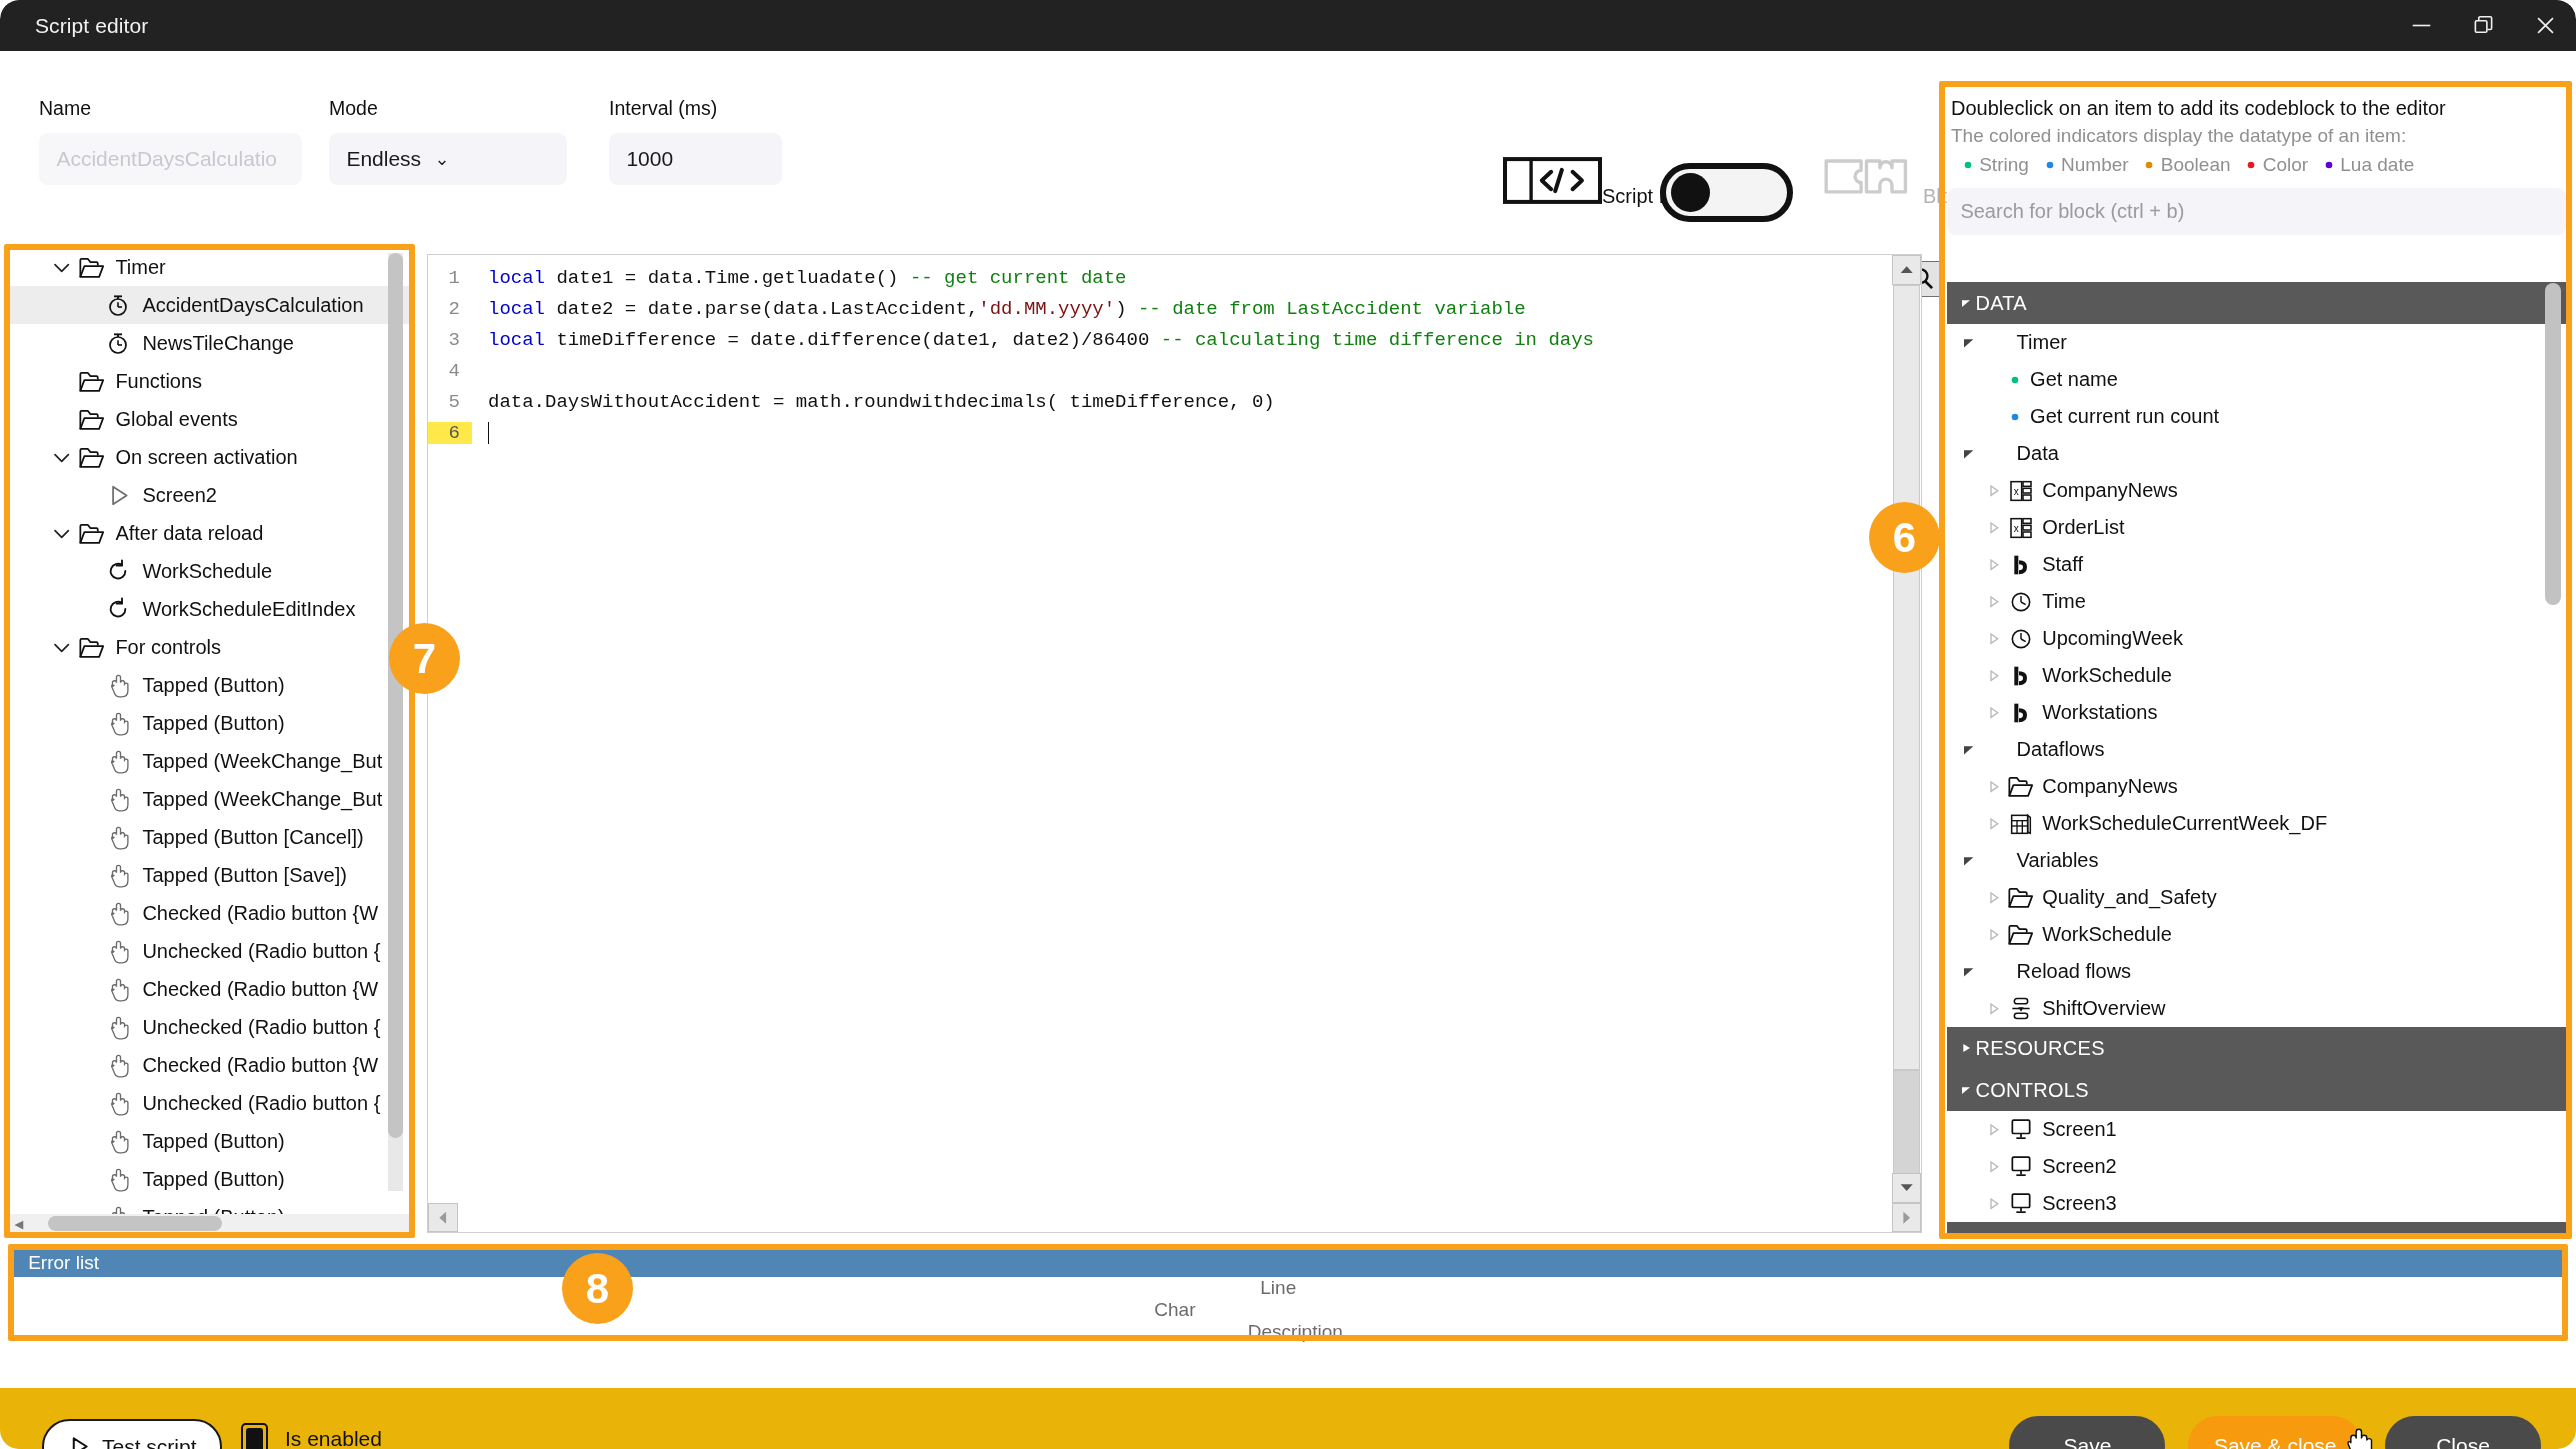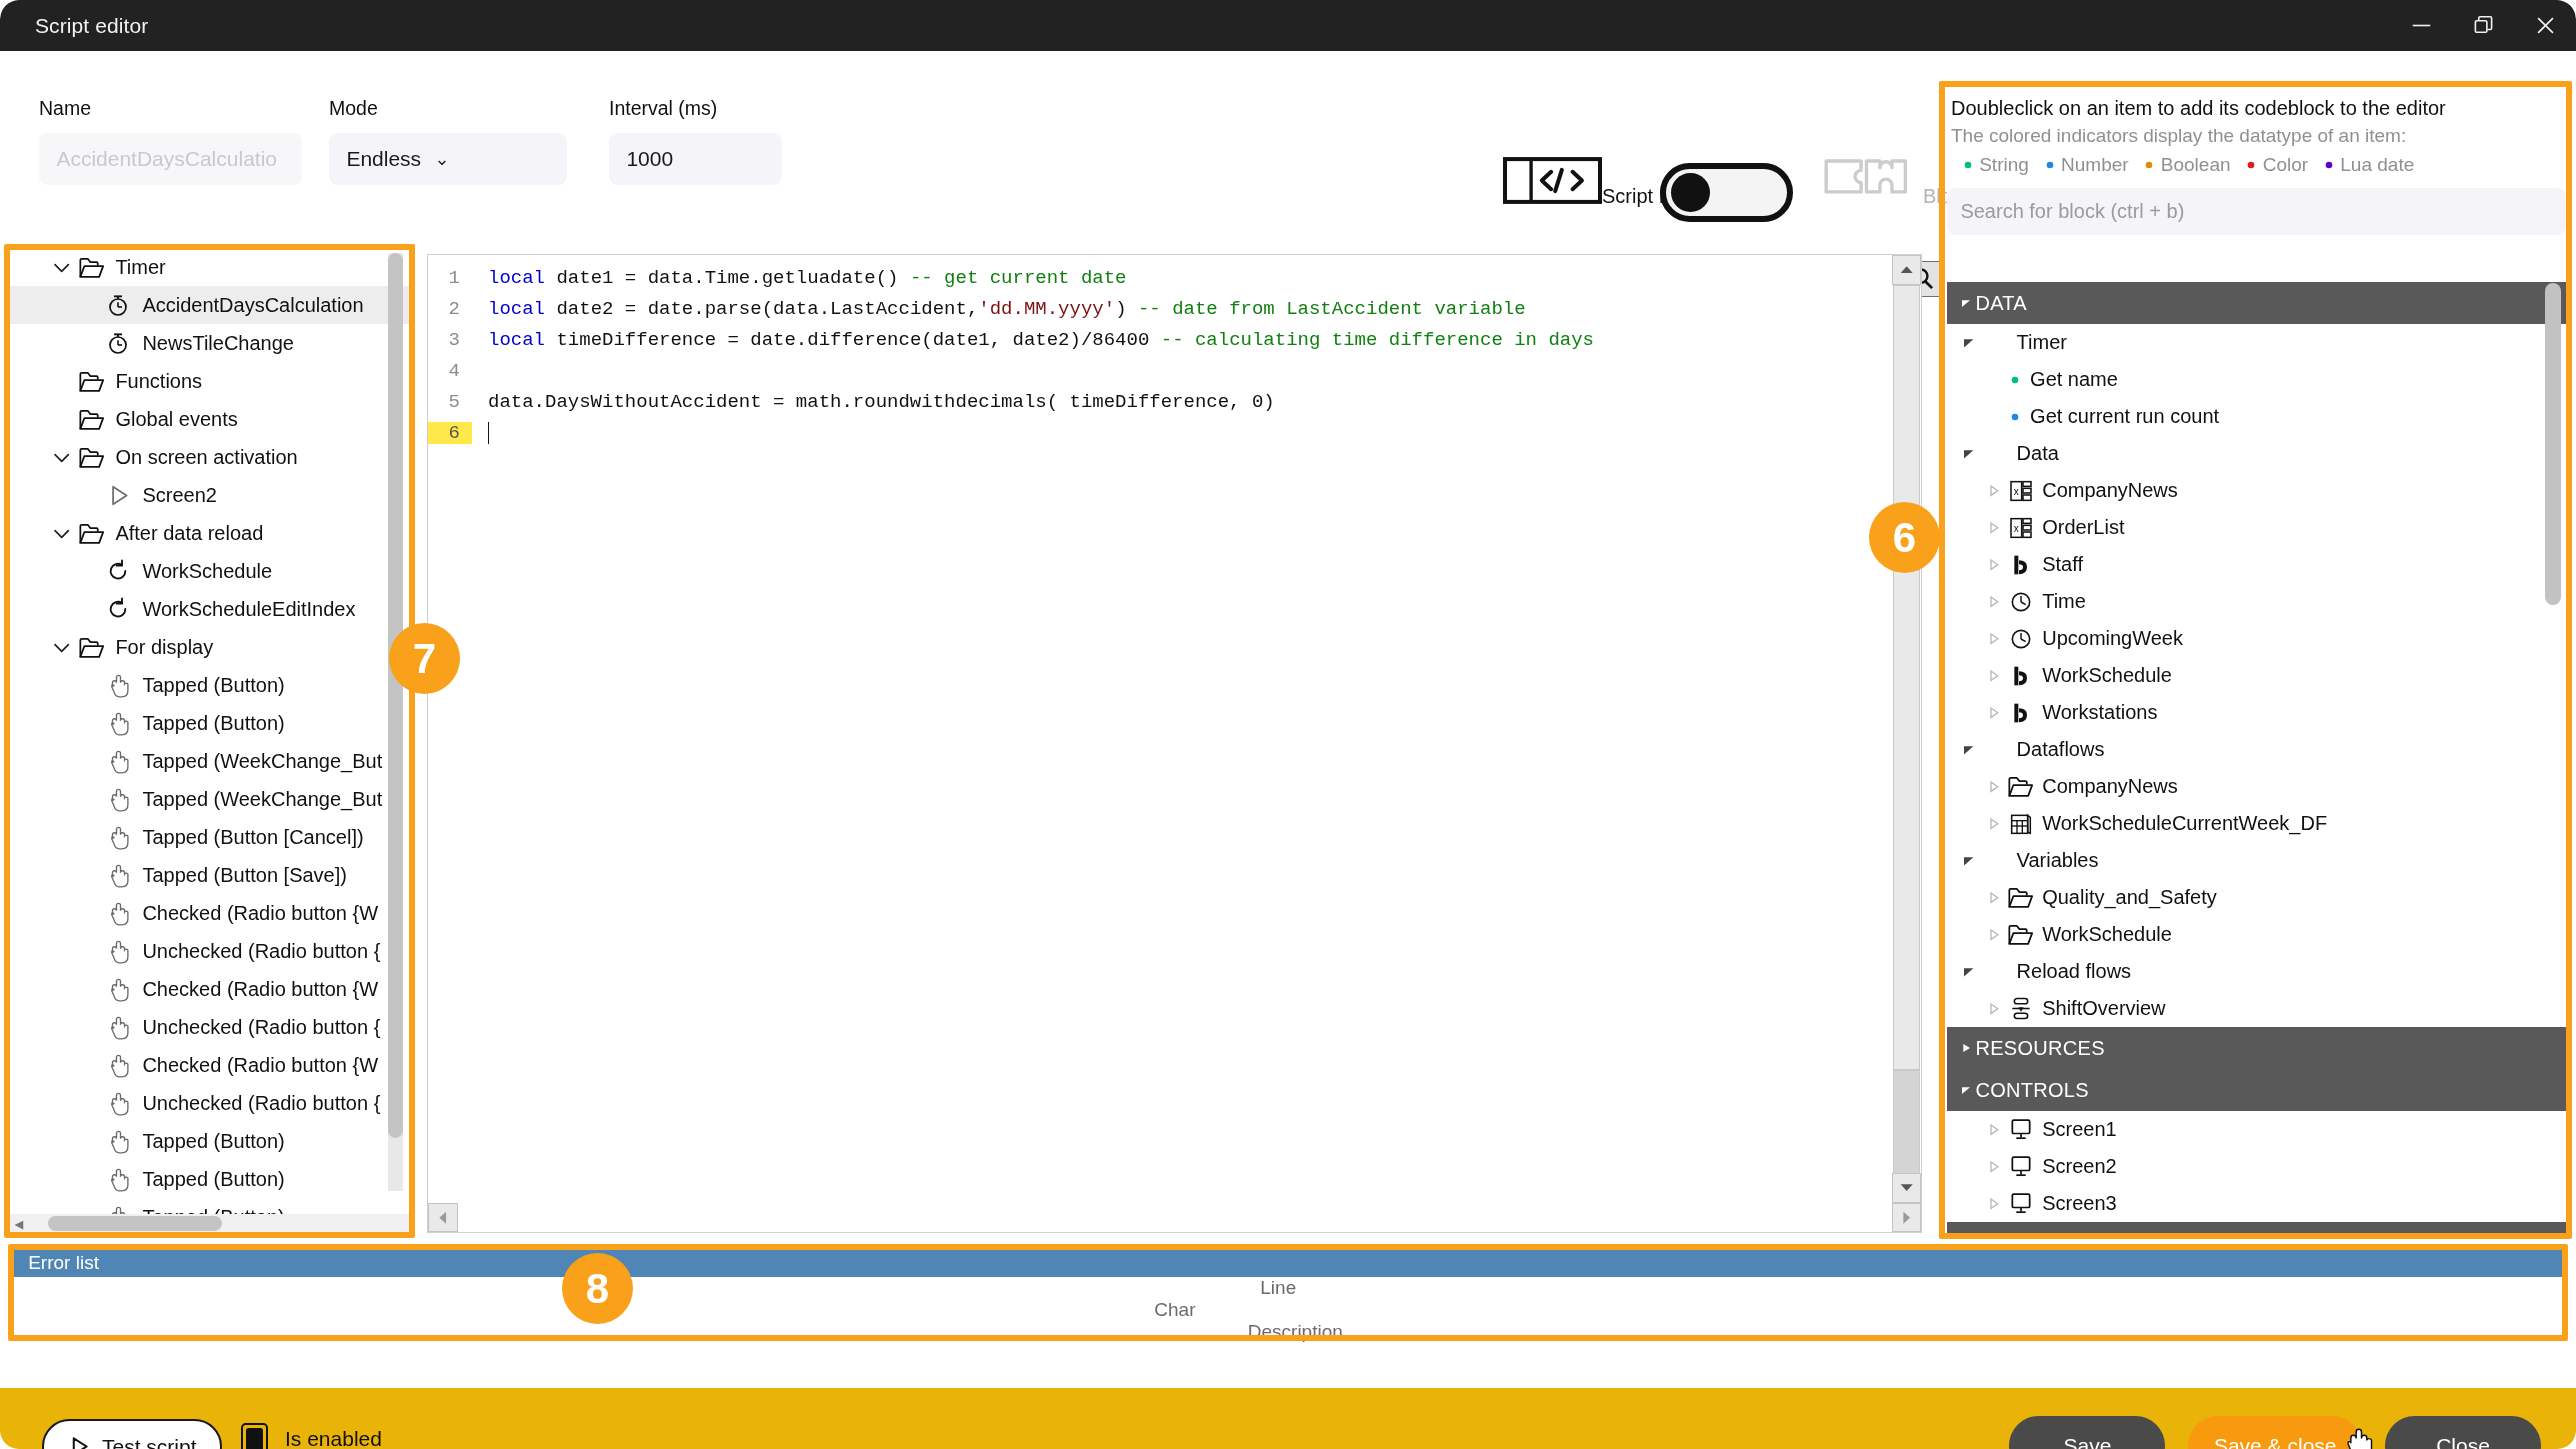--- a/index.html
+++ b/index.html
@@ -453,21 +453,21 @@
               </svg></span>
           </span>
           <span class="ticon">
             <span style="display: inline-flex;">
               <svg width="25.5" height="23" viewBox="0 0 38 34">
                 <path d="M2 31 V6 a2 2 0 0 1 2-2 h9 l4 5 h9 a2 2 0 0 1 2 2 v3" fill="none" stroke="#111" stroke-width="2.6" stroke-linejoin="round"></path>
                 <path d="M2 31 L8 15 h28 l-6 16 z" fill="none" stroke="#111" stroke-width="2.6" stroke-linejoin="round"></path>
               </svg>
             </span>
           </span>
-          <span class="tlabel">For display</span>
+          <span class="tlabel">For controls</span>
         </div>
         <div class="tree-row indent-2">
           <span class="arrow"></span>
           <span class="ticon">
             <span style="display: inline-flex;">
               <svg width="23" height="25.5" viewBox="0 0 34 38">
                 <path d="M8 22 v-6 a3 3 0 0 1 6 0 v-8 a3 3 0 0 1 6 0 v8 a3 3 0 0 1 6 0 v2 a3 3 0 0 1 5 0 v10 q0 9 -9 9 h-4 q-6 0 -8 -8 l-3 -7 q-1 -4 3 -2 z" fill="#fff" stroke="#6b6b6b" stroke-width="2"></path>
               </svg>
             </span>
           </span>

